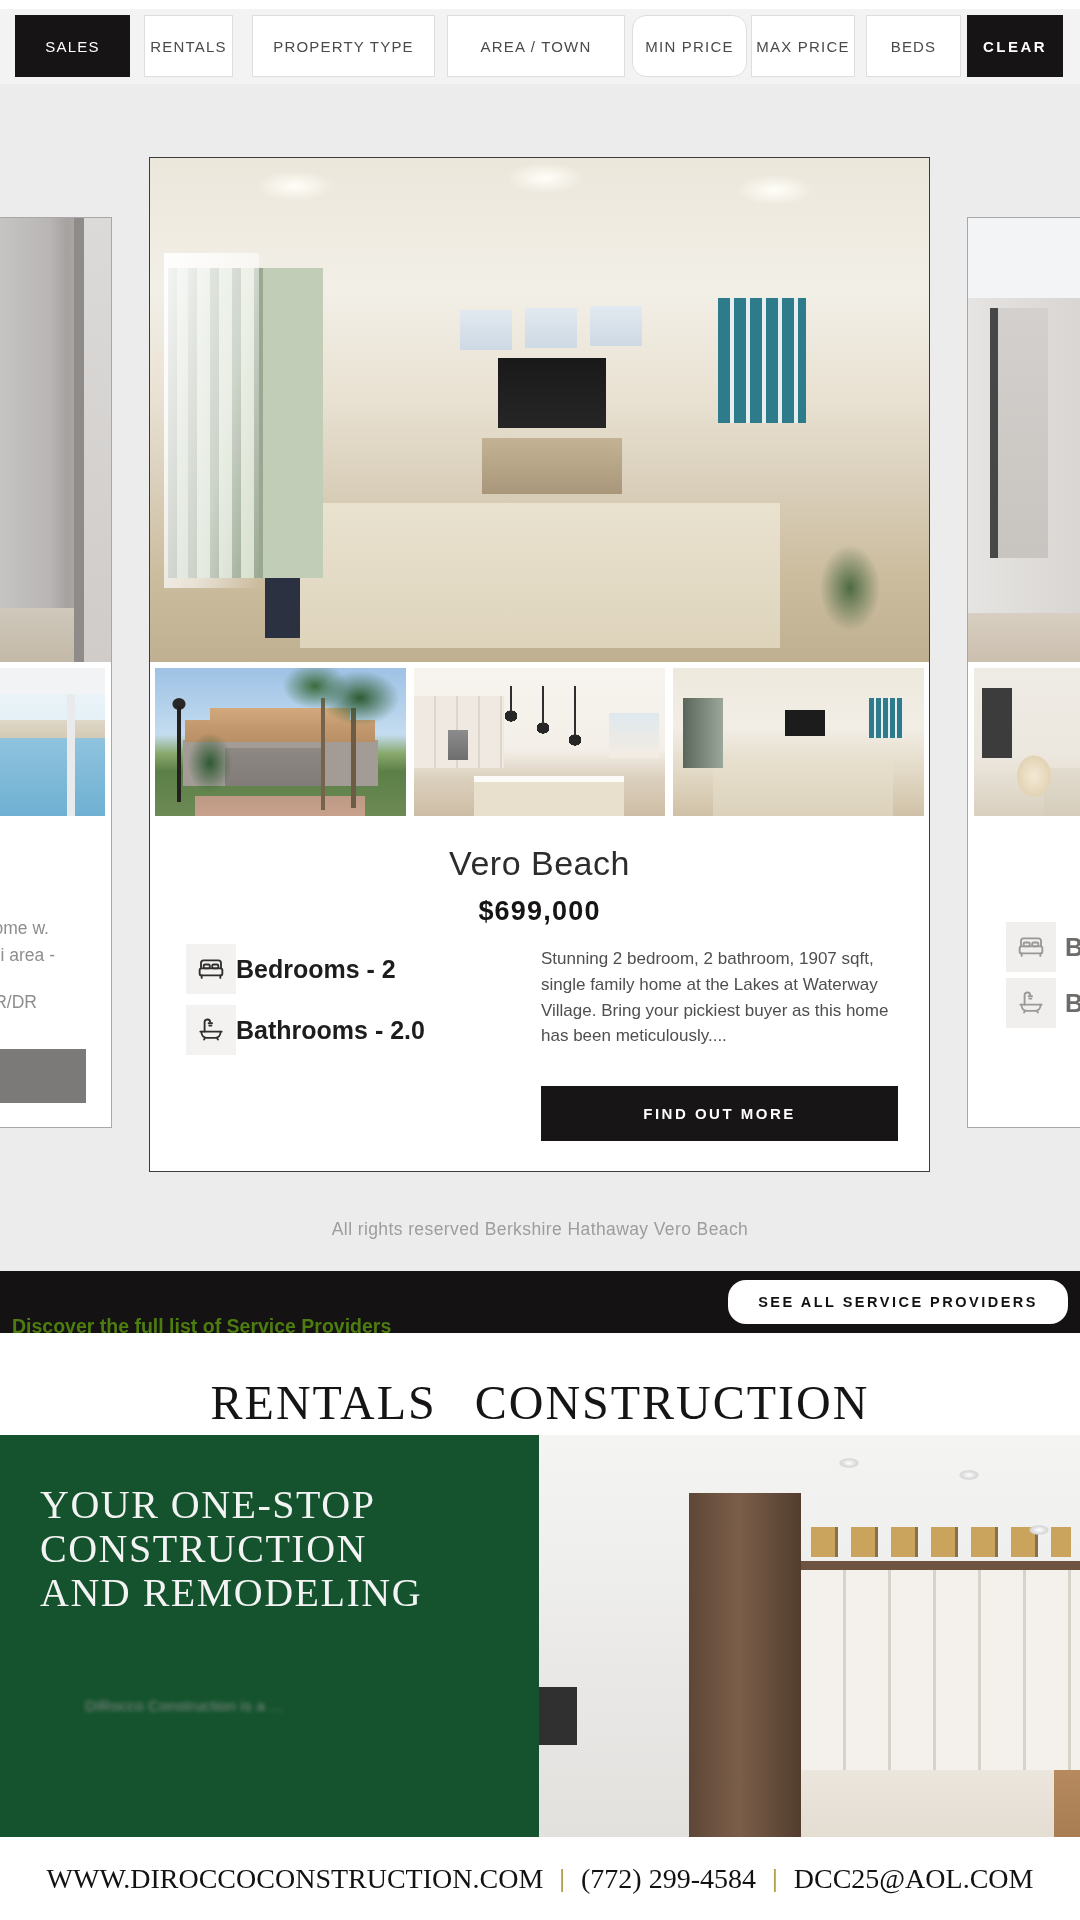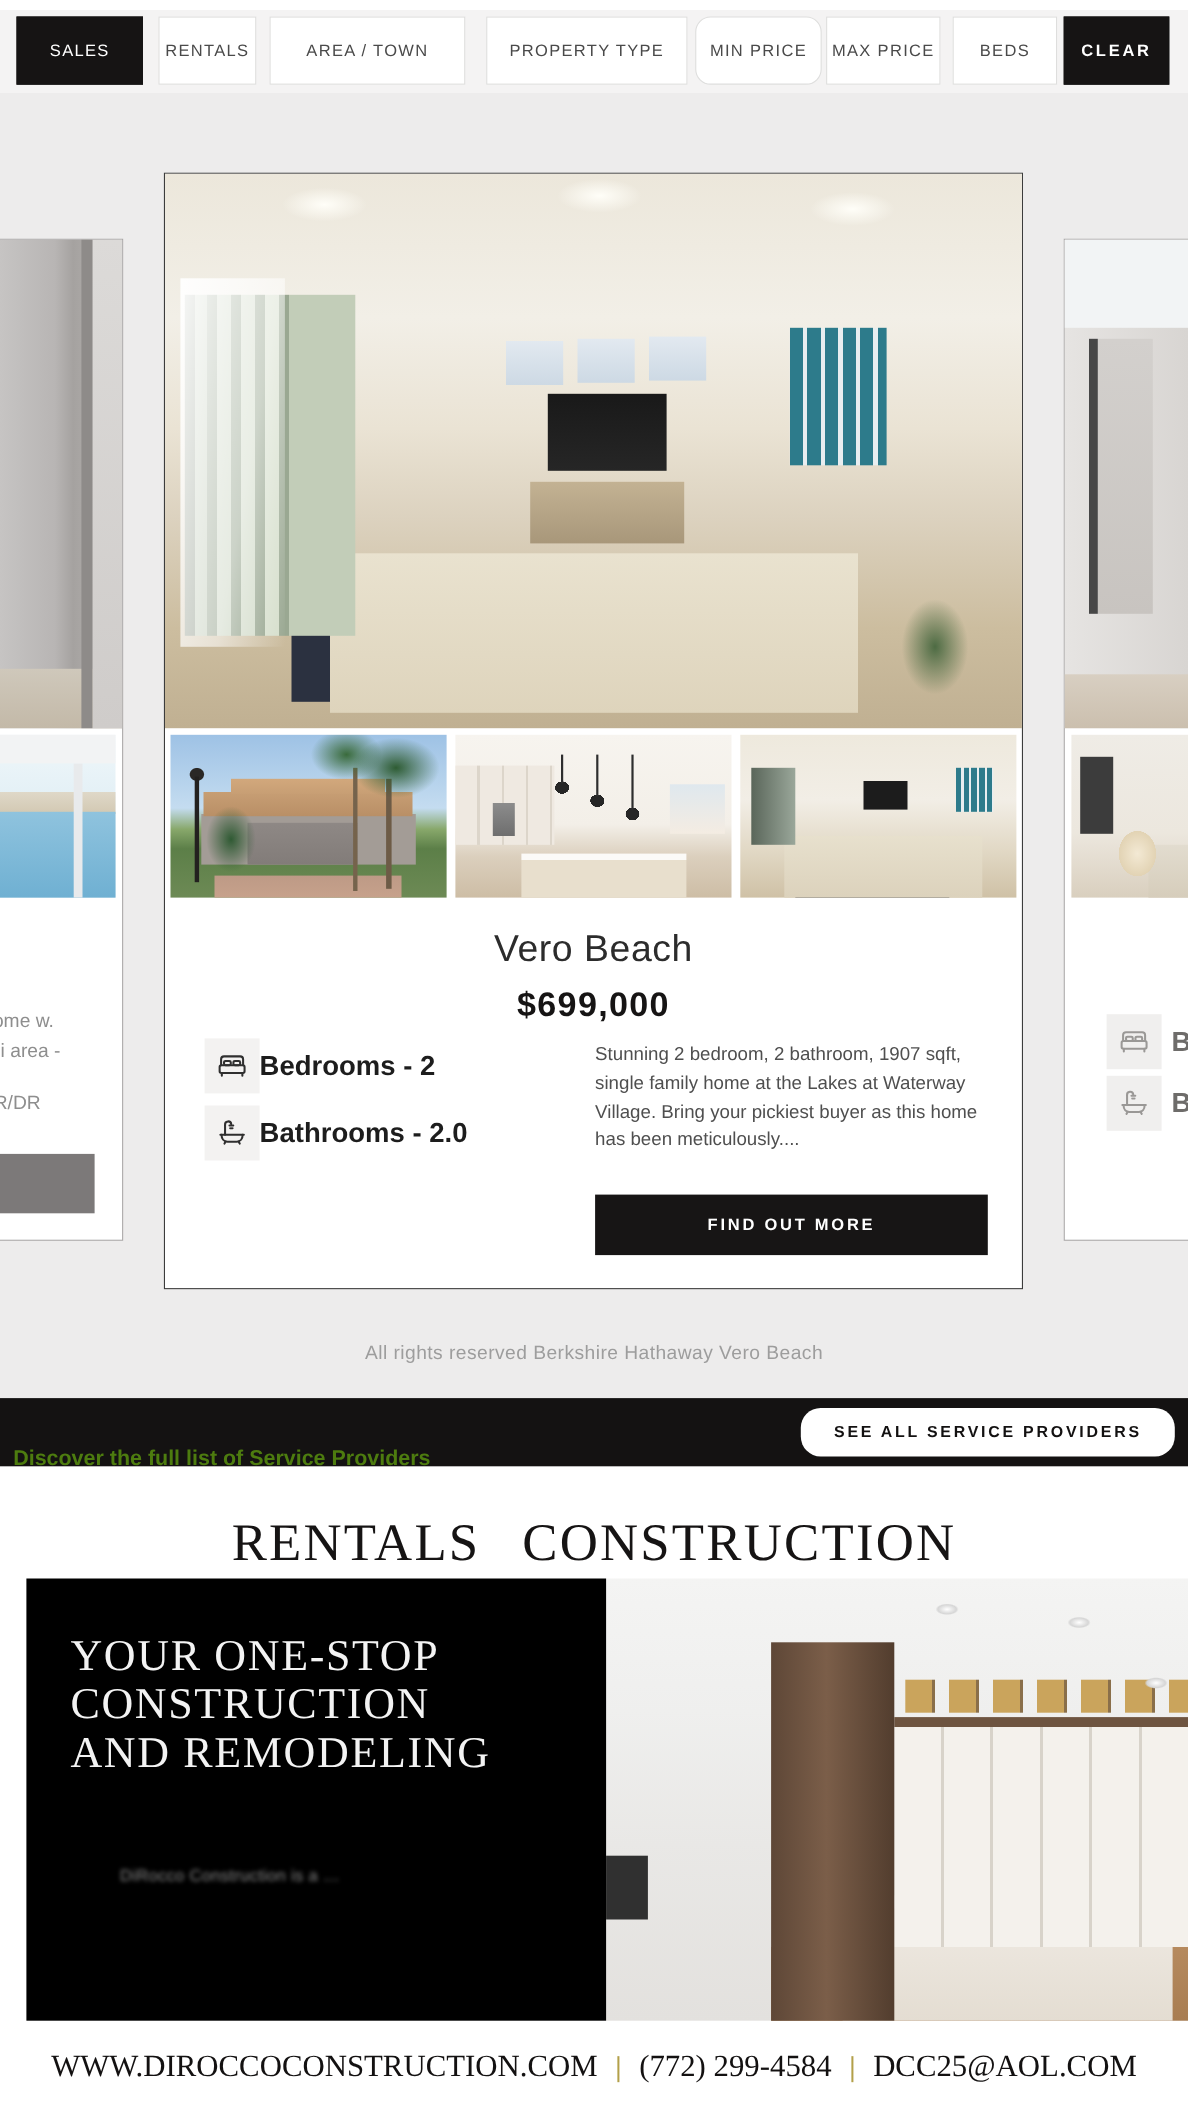--- a/index.html
+++ b/index.html
@@ -133,21 +133,21 @@
       linear-gradient(#b9c6bd,#d7e0d8) 14px 26px / 20px 58px no-repeat,
       radial-gradient(28px 34px at 60px 108px,#f3e9d4 0%,#e2d3b4 60%,rgba(0,0,0,0) 61%),
       linear-gradient(180deg,#e2dccf,#d6cdbb) 70px 100px / 176px 48px no-repeat,
       linear-gradient(180deg,#efece6 0%,#ece7de 60%,#d9cfbe 100%);
   }
 
   
   .city{ position:absolute; left:0; top:686px; width:100%; text-align:center;
          font-size:34px; font-weight:400; color:#2c2c2c; letter-spacing:.5px; }
   .price{ position:absolute; left:0; top:738px; width:100%; text-align:center;
-          font-size:31px; font-weight:700; color:#161414; letter-spacing:1.2px; }
+          font-size:27px; font-weight:700; color:#161414; letter-spacing:1.2px; }
 
   .features{ position:absolute; left:36px; top:786px; }
   .feature{ display:flex; align-items:center; margin-bottom:11px; }
   .ficon{ width:50px; height:50px; background:#f3f2f1; display:flex; align-items:center; justify-content:center; }
   .ficon svg{ width:32px; height:32px; }
   .flabel{ font-size:25px; font-weight:700; color:#1d1d1d; }
 
   .desc{ position:absolute; left:391px; top:788px; width:360px;
          font-size:17px; line-height:1.52; color:#4f4f4f; }
   .cta{ position:absolute; left:391px; top:928px; width:357px; height:55px;
@@ -174,21 +174,21 @@
   .sb-text{ color:#4d7c0f; font-size:19.5px; font-weight:700;margin-top:48px; }
   .sb-btn{ height:44px; padding:0 30px; background:#fff; color:#131111; border:none; border-radius:18px;
            font-family:inherit; font-size:14.5px; font-weight:700; letter-spacing:2.5px; cursor:pointer;text-align:center; }
 
   
   .sponsor{ height:587px; background:#fff; position:relative; }
   .sponsor-name{ position:absolute; left:0; top:42px; width:100%; text-align:center;
                  font-family:"Liberation Serif","DejaVu Serif",serif; font-weight:400;
                  font-size:48px; color:#161414; letter-spacing:2px; word-spacing:24px; }
   .hero{ position:absolute; left:0; top:102px; width:100%; height:402px; display:flex; }
-  .hero-left{ width:539px; height:100%; background:#000000; position:relative;margin-left:24px; }
+  .hero-left{ width:539px; height:100%; background:#14532d; position:relative; }
   .headline{ position:absolute; left:40px; top:48px;
              font-family:"Liberation Serif","DejaVu Serif",serif; font-weight:400;
              font-size:40px; line-height:1.1; color:#f3f3f3; letter-spacing:1.5px; }
   .headline span{ display:block; }
   .hero-sub{ position:absolute; left:85px; top:262px; font-size:15px; color:#8a8a8a;
              filter:blur(2px); letter-spacing:.3px; }
   .photo-kitchen-hero{
     width:541px; height:402px;
     background:
       radial-gradient(14px 7px at 310px 28px,#ffffff 0%,#d6d6d6 60%,rgba(0,0,0,0) 75%),
@@ -209,22 +209,22 @@
                    display:flex; align-items:center; justify-content:center; gap:16px;
                    font-family:"Liberation Serif","DejaVu Serif",serif; font-size:28px; color:#131111; }
   .sf-sep{ color:#b3a04a; font-weight:700; font-size:26px; }
 </style>
 </head>
 <body>
 
 <header class="filter-bar">
   <button class="fbtn fb0 active">SALES</button>
   <button class="fbtn fb1">RENTALS</button>
+  <button class="fbtn fb2">PROPERTY TYPE</button>
   <button class="fbtn fb3">AREA / TOWN</button>
-  <button class="fbtn fb2">PROPERTY TYPE</button>
   <button class="fbtn fb4">MIN PRICE</button>
   <button class="fbtn fb5">MAX PRICE</button>
   <button class="fbtn fb6">BEDS</button>
   <button class="fbtn fb7 active">CLEAR</button>
 </header>
 
 <section class="carousel">
 
   <article class="card card-prev">
     <div class="photo strip-left"></div>

